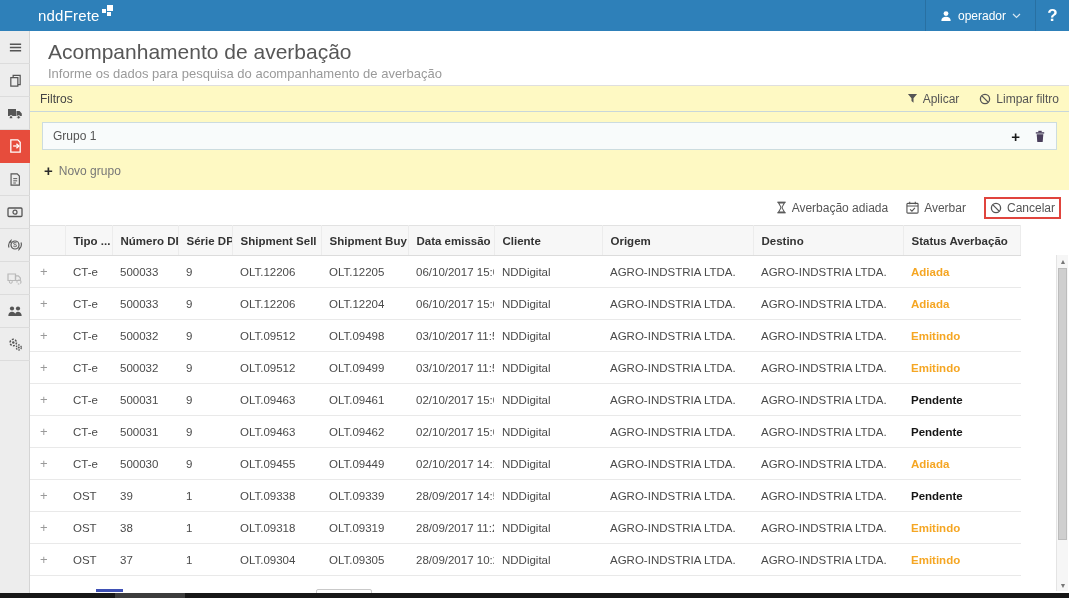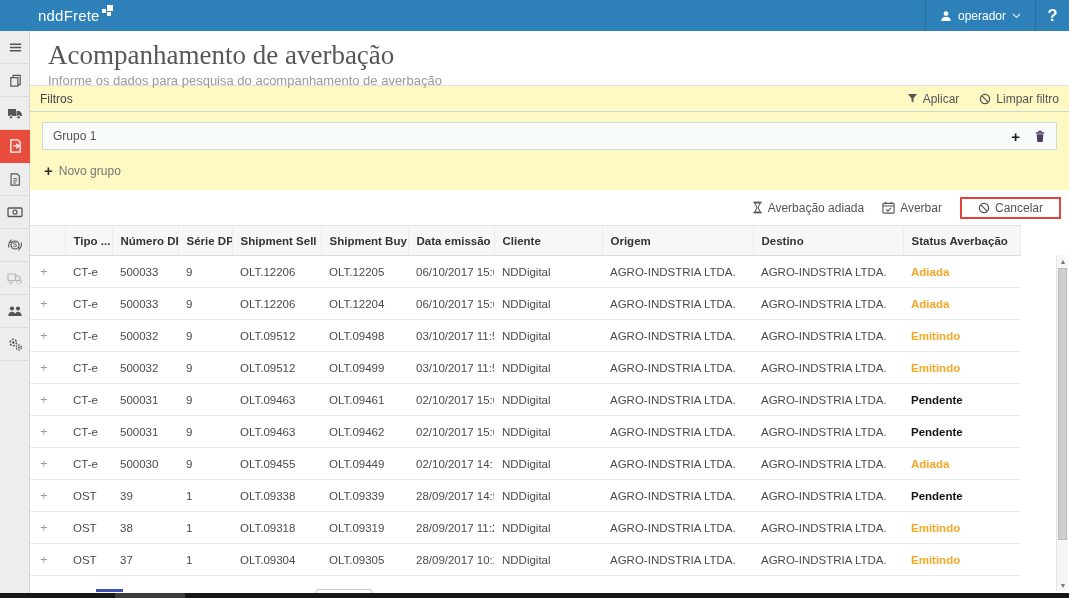--- a/index.html
+++ b/index.html
@@ -17,39 +17,39 @@
 
   
   .sidebar { position:absolute; top:31px; left:0; width:30px; bottom:0; background:#ededed; border-right:1px solid #d5d5d5; z-index:9; }
   .side-item { width:30px; height:33px; display:flex; align-items:center; justify-content:center; border-bottom:1px solid #dcdcdc; color:#555; cursor:pointer; }
   .side-item.active { background:#e74c3c; color:#fff; border-bottom-color:#e74c3c; }
   .side-item.disabled { color:#b8b8b8; }
 
   
   .content { position:absolute; left:30px; top:31px; right:0; bottom:0; background:#fff; }
   .page-head { height:54px; padding:9px 0 0 18px; }
-  .page-title { font-size:27px; font-weight:400; color:#575757;font-family:Liberation Serif, serif; }
+  .page-title { font-size:21px; font-weight:400; color:#575757; }
   .page-subtitle { font-size:13px; color:#9a9a9a; margin-top:2px; }
 
   
   .filters { height:105px; background:#fef9c3; border-top:1px solid #dfdfdf; }
   .filters-head { height:26px; display:flex; align-items:center; padding:0 10px; border-bottom:1px solid #c8d7da; }
   .filters-title { font-size:12px; color:#444; }
   .filter-actions { margin-left:auto; display:flex; gap:20px; }
   .tool-btn { display:flex; align-items:center; gap:5px; font-size:12px; color:#555; cursor:pointer; }
   .group-bar { margin:10px 12px 0 12px; height:28px; background:#f8fbfb; border:1px solid #ccdcdf; display:flex; align-items:center; padding:0 10px; font-size:12px; color:#555; }
   .group-tools { margin-left:auto; display:flex; align-items:center; gap:14px; }
   .plus-glyph { font-size:15px; font-weight:bold; color:#1a1a1a; line-height:1; cursor:pointer; }
   .trash-btn { color:#4a3f5c; cursor:pointer; display:flex; }
   .new-group { margin:13px 0 0 14px; display:flex; align-items:center; gap:6px; font-size:12px; color:#777; cursor:pointer; width:fit-content; }
   .new-group .plus-glyph { color:#2b2b2b; }
 
   
   .action-row { height:35px; display:flex; align-items:center; justify-content:flex-end; gap:18px; padding-right:8px; background:#fff; }
-  .cancel-annotation { border:2px solid #e0443d; padding:2px 16px; }
+  .cancel-annotation { border:2px solid #e0443d; padding:2px 4px; }
 
   
   .grid { width:991px; border-collapse:collapse; table-layout:fixed; }
   .grid th { height:30px; background:#f7f7f7; border-top:1px solid #e2e2e2; border-bottom:1px solid #dcdcdc; border-right:1px solid #ececec; font-size:11.5px; color:#333; text-align:left; padding:0 0 0 8px; font-weight:bold; white-space:nowrap; overflow:hidden; }
   .grid td { height:32px; border-bottom:1px solid #e9e9e9; font-size:11.5px; color:#4a4a4a; padding:0 0 0 8px; white-space:nowrap; overflow:hidden; background:#fff; }
   .grid td.expand { color:#9a9a9a; font-size:13px; cursor:pointer; padding-left:10px; }
   .grid td.status { font-weight:bold; }
   .grid td.status.warning { color:#f5a623; }
   .grid td.status.pending { color:#141414; }
 

